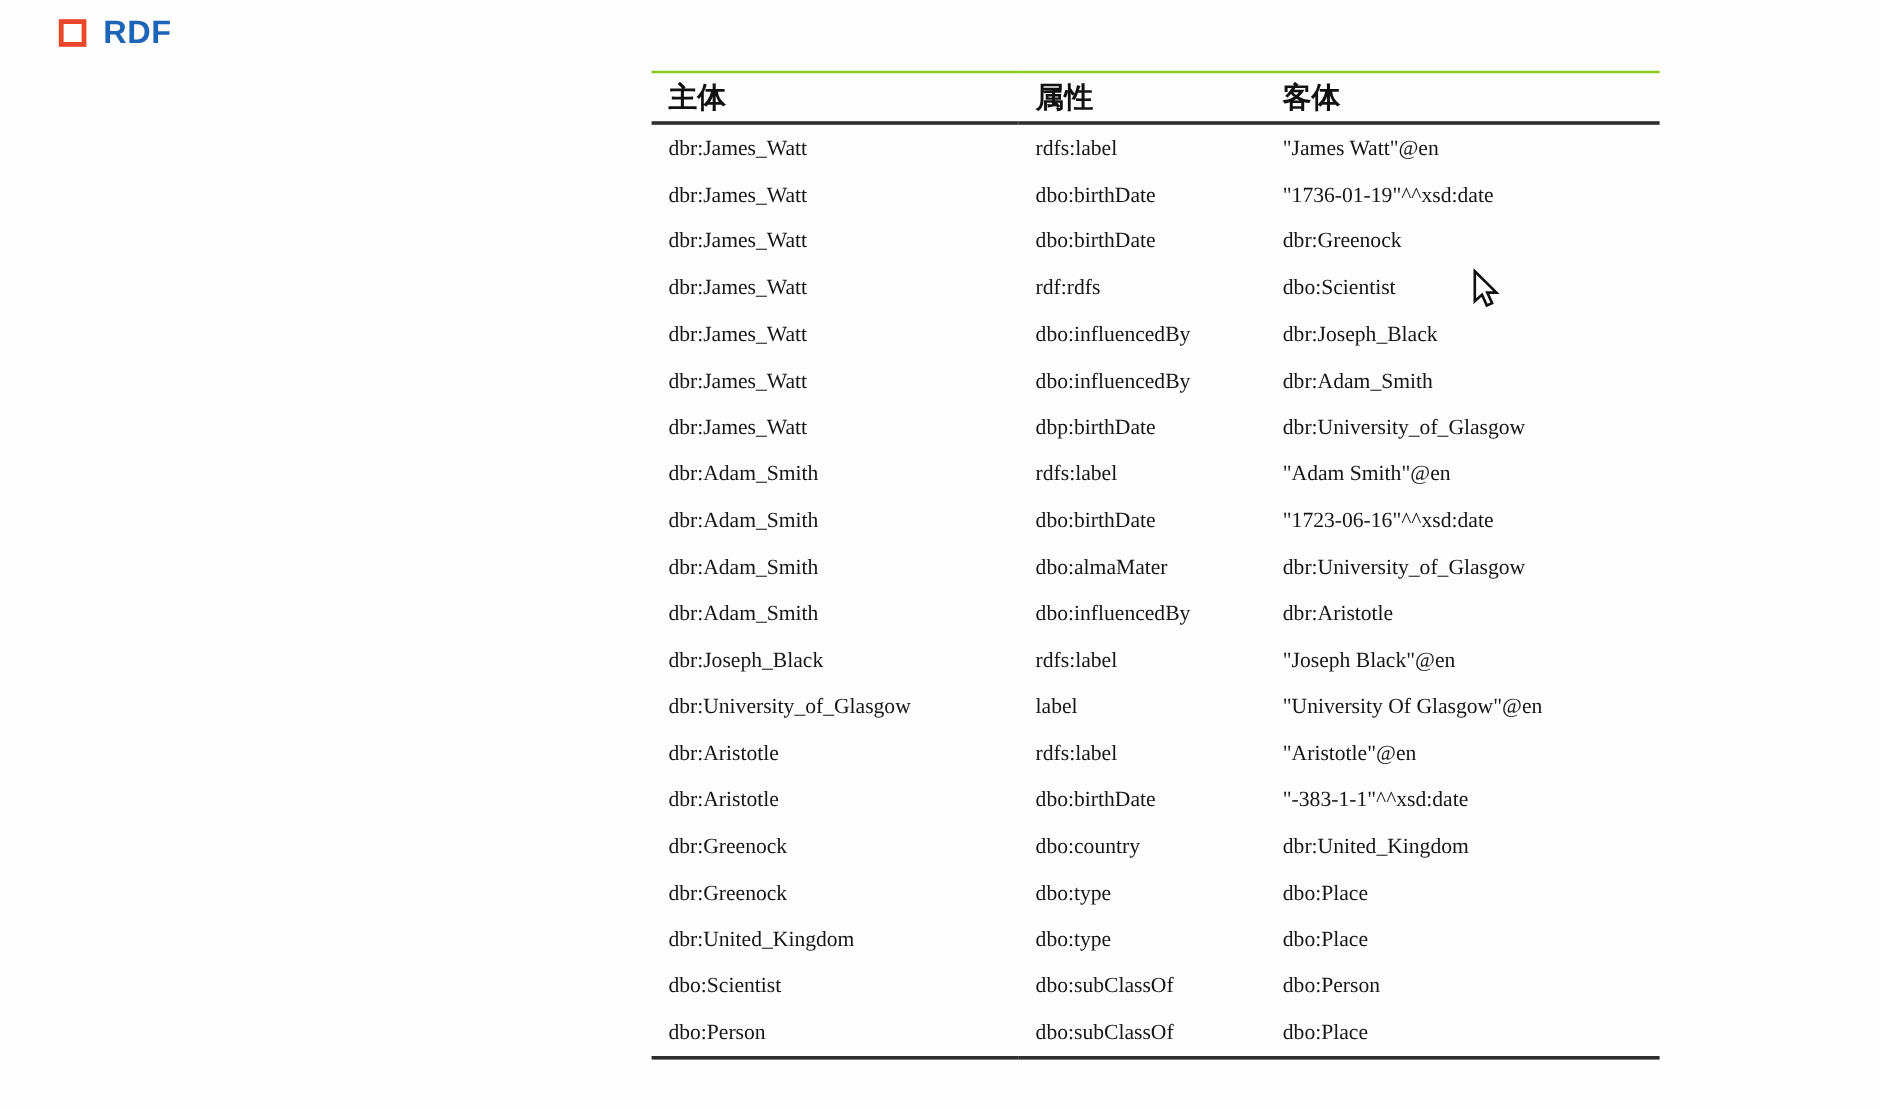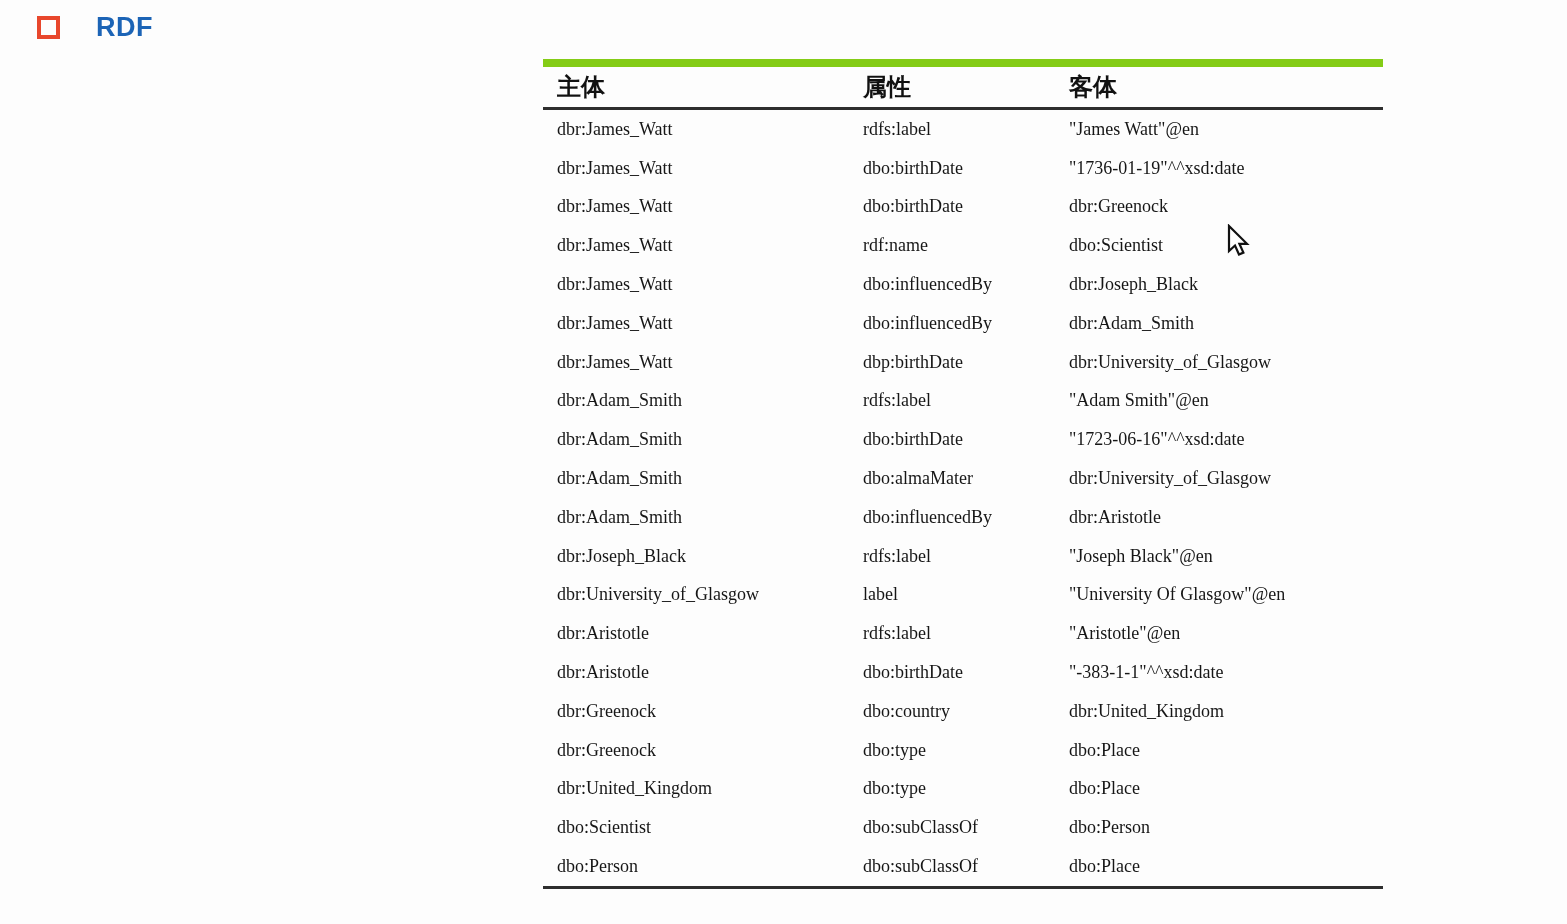--- a/index.html
+++ b/index.html
@@ -9,25 +9,25 @@
   body {
     width: 1567px;
     height: 924px;
     background: #fdfdfd;
     position: relative;
     overflow: hidden;
     font-family: "Liberation Serif", "DejaVu Serif", serif;
   }
   .heading {
     position: absolute;
-    left: 12px;
+    left: 24px;
     top: 14px;
     display: flex;
     align-items: center;
-    gap: 36px;
+    gap: 14px;
     padding-left: 25px;
   }
   .heading-bullet {
     width: 15px;
     height: 15px;
     border: 4px solid #e8472c;
     background: transparent;
   }
   .heading-label {
     font-family: "Liberation Sans", "DejaVu Sans", sans-serif;
@@ -40,21 +40,21 @@
   .rdf-table-wrap {
     position: absolute;
     left: 543px;
     top: 59px;
     width: 840px;
   }
   table.rdf-table {
     border-collapse: collapse;
     width: 100%;
     table-layout: fixed;
-    border-top: 8px solid #84cc16;
+    border-top: 2px solid #84cc16;
     border-bottom: 3px solid #2e2e2e;
   }
   table.rdf-table col.c1 { width: 306px; }
   table.rdf-table col.c2 { width: 206px; }
   table.rdf-table th {
     text-align: left;
     font-weight: 600;
     font-size: 24px;
     height: 40px;
     padding: 0 0 0 14px;
@@ -112,21 +112,21 @@
     <td>dbo:birthDate</td>
     <td>"1736-01-19"^^xsd:date</td>
   </tr>
         <tr>
     <td>dbr:James_Watt</td>
     <td>dbo:birthDate</td>
     <td>dbr:Greenock</td>
   </tr>
         <tr>
     <td>dbr:James_Watt</td>
-    <td>rdf:name</td>
+    <td>rdf:rdfs</td>
     <td>dbo:Scientist</td>
   </tr>
         <tr>
     <td>dbr:James_Watt</td>
     <td>dbo:influencedBy</td>
     <td>dbr:Joseph_Black</td>
   </tr>
         <tr>
     <td>dbr:James_Watt</td>
     <td>dbo:influencedBy</td>

